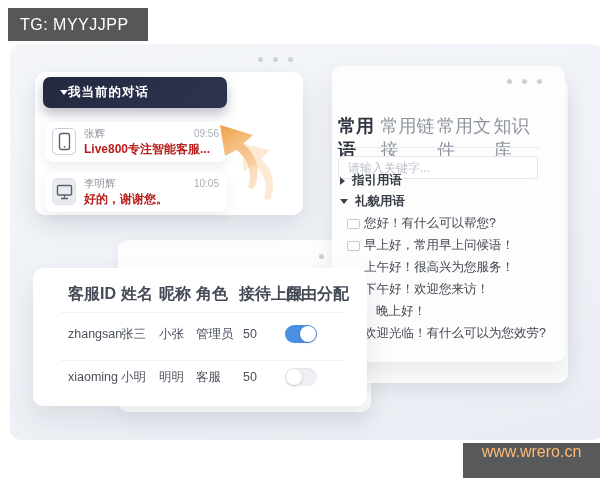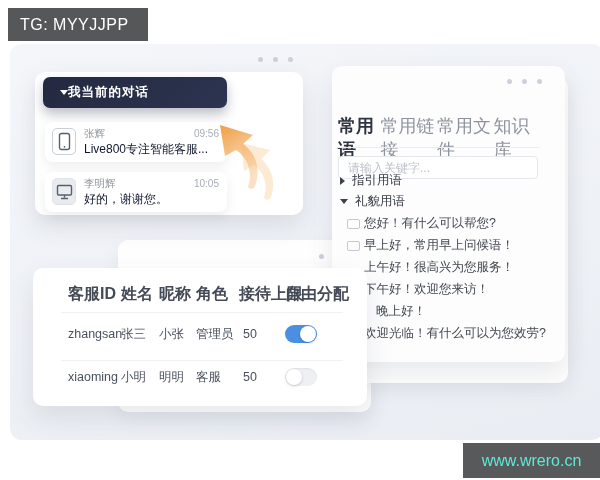--- a/index.html
+++ b/index.html
@@ -4,21 +4,21 @@
 <style>
   html,body{margin:0;padding:0;background:#fff;}
   .stage{position:relative;width:600px;height:480px;background:#fff;overflow:hidden;
          font-family:"Liberation Sans","DejaVu Sans",sans-serif;padding-left:16px;}
 
   
   .tg-banner{position:absolute;left:8px;top:8px;width:140px;height:33px;background:#565759;
              color:#fff;font-size:16px;letter-spacing:.5px;display:flex;align-items:center;
              padding-left:12px;box-sizing:border-box;}
   .site-banner{position:absolute;left:463px;top:443px;width:137px;height:35px;background:#58595b;
-             color:#5eead4;font-size:16px;display:flex;align-items:center;justify-content:center;}
+             color:#fdba74;font-size:16px;display:flex;justify-content:center;}
 
   
   .bg-panel{position:absolute;left:10px;top:44px;width:594px;height:396px;border-radius:12px;
             background:linear-gradient(165deg,#f4f6fa 0%,#eef1f6 60%,#e9edf3 100%);}
   .dots{position:absolute;display:flex;gap:10px;}
   .dots i{width:5px;height:5px;border-radius:50%;background:#cbd0d9;display:block;}
   .dots-bg{left:258px;top:57px;}
   .dots-table{left:319px;top:254px;}
 
   
@@ -41,21 +41,21 @@
               border-left:5px solid currentColor;display:inline-block;}
   .chat-item{position:absolute;left:10px;width:182px;height:40px;background:#fff;border-radius:8px;
              box-shadow:0 5px 12px rgba(80,90,110,.10);}
   .chat-item.i1{top:50px;} .chat-item.i2{top:100px;}
   .dev-box{position:absolute;left:7px;top:6px;width:24px;height:27px;border-radius:5px;
            display:flex;align-items:center;justify-content:center;box-sizing:border-box;}
   .dev-box.phone{background:#fff;border:1px solid #c9cfd8;}
   .dev-box.desktop{background:#e8ebf0;border:1px solid #dfe3e9;}
   .chat-name{position:absolute;left:39px;top:5px;font-size:10.5px;color:#8f959d;}
   .chat-time{position:absolute;right:8px;top:6px;font-size:10px;color:#a7adb5;}
-  .chat-msg{position:absolute;left:39px;top:19px;font-size:12px;font-weight:400;color:#0f172a;
+  .chat-msg{position:absolute;left:39px;top:19px;font-size:12px;font-weight:700;color:#b91c1c;
             white-space:nowrap;}
 
   
   .arrow-wrap{position:absolute;left:214px;top:120px;width:62px;height:84px;pointer-events:none;}
 
   
   .table-card{position:absolute;left:33px;top:268px;width:334px;height:138px;background:#fff;
               border-radius:10px;box-shadow:0 12px 26px rgba(70,80,100,.12);}
   .tc{position:absolute;white-space:nowrap;}
   .th{top:16px;height:20px;line-height:20px;font-size:16px;font-weight:600;color:#454b56;}
@@ -81,21 +81,21 @@
   .tab{position:relative;font-size:18px;color:#8d939d;padding-bottom:12px;cursor:pointer;}
   .tab.active{color:#2e3440;font-weight:bold;}
   .tab.active::after{content:"";position:absolute;left:0;right:0;bottom:0;height:3px;
                      background:#3a4150;border-radius:1px;}
   .tab-border{position:absolute;left:6px;top:81px;width:202px;height:1px;background:#ececef;}
   .search-box{position:absolute;left:6px;top:90px;width:200px;height:23px;box-sizing:border-box;
               border:1px solid #e4e7eb;border-radius:4px;background:#fff;font-size:12px;
               color:#555;padding:0 9px;outline:none;}
   .search-box::placeholder{color:#bdc2cb;}
   .grp{position:absolute;left:8px;display:flex;align-items:center;gap:7px;
-       font-size:12.5px;font-weight:400;color:#383d47;cursor:pointer;}
+       font-size:12.5px;font-weight:700;color:#383d47;cursor:pointer;}
   .grp.g1{top:106px;} .grp.g2{top:127px;}
   .phrase{position:absolute;left:32px;height:16px;line-height:16px;font-size:12.5px;color:#43484f;
           white-space:nowrap;cursor:pointer;}
   .ph-icon{position:absolute;width:11px;height:8px;border:1px solid #c4c9d1;border-radius:2px;left:15px;}
   .p1{top:149px;} .p2{top:171px;} .p3{top:193px;} .p4{top:215px;} .p5{top:237px;margin-left:12px;} .p6{top:259px;}
   .pi1{top:153px;} .pi2{top:175px;}
 </style>
 </head>
 <body>
 

